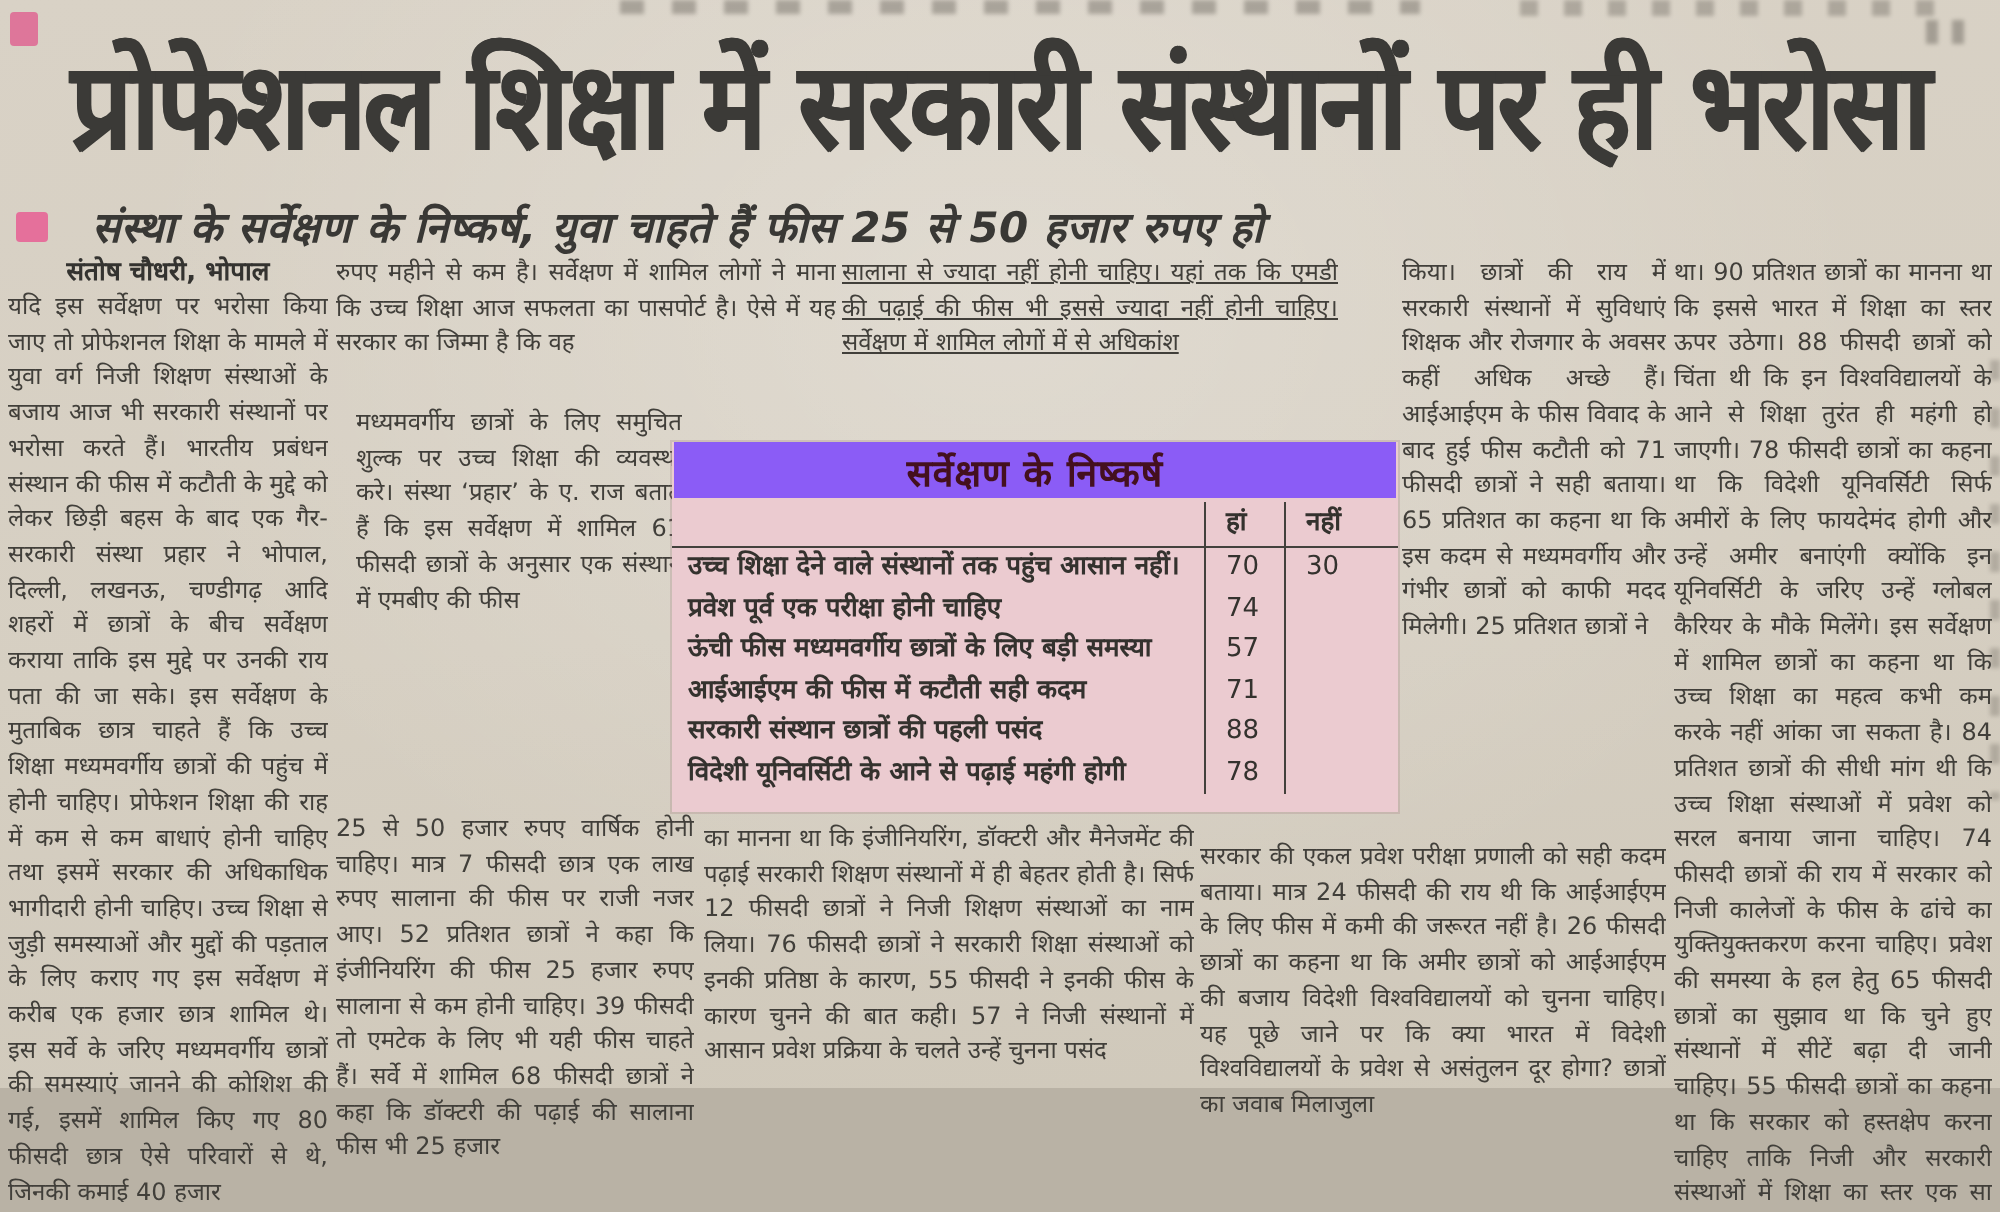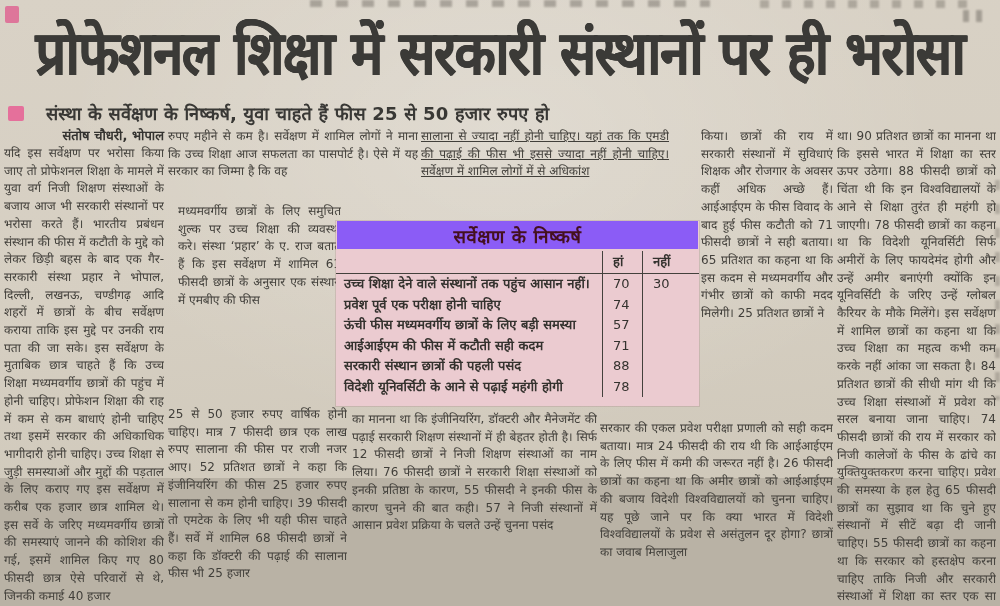--- a/index.html
+++ b/index.html
@@ -2,21 +2,21 @@
 <html lang="hi"><head>
 <meta charset="utf-8">
 <style>
   html,body{margin:0;padding:0;}
   body{
     width:1000px;height:606px;overflow:hidden;
     font-family:"DejaVu Sans",sans-serif;
     background:#b9b2a5;
   }
   .page{
-    position:relative;width:1000px;height:478px;
+    position:relative;width:1000px;height:544px;
     background:
       radial-gradient(ellipse at 50% 28%, rgba(255,255,255,.22), rgba(0,0,0,0) 62%),
       linear-gradient(175deg,#d9d2c6 0%,#d6cfc2 55%,#cfc8ba 100%);
     color:#3e3c38;
   }
   
   .headline{
     position:absolute;left:2px;top:2px;width:996px;height:96px;
     display:flex;align-items:center;justify-content:center;
   }
@@ -25,27 +25,27 @@
     white-space:nowrap;
     transform:scaleY(1.14);transform-origin:center;
     text-shadow:0.8px 0 0 #3b3a37,-0.4px 0 0 #3b3a37;
   }
   .subhead-row{
     position:absolute;left:8px;top:99px;width:984px;height:28px;
     display:flex;align-items:center;gap:22px;
   }
   .subhead-bullet{width:16px;height:15px;background:#e5709b;border-radius:2px;flex:0 0 auto;}
   .subhead-text{
-    font-size:18px;font-weight:600;color:#393835;
+    font-size:21px;font-weight:600;font-style:italic;color:#393835;
     white-space:nowrap;letter-spacing:.2px;
   }
   
   .byline{
     position:absolute;left:4px;top:126px;width:160px;
-    font-size:13px;font-weight:700;text-align:right;color:#343330;white-space:nowrap;
+    font-size:13px;font-weight:700;text-align:center;color:#343330;white-space:nowrap;
   }
   .col{
     position:absolute;text-align:justify;
     font-size:12px;line-height:17.7px;color:#413f3a;overflow:hidden;
   }
   .c1 {left:4px;  top:145px;width:160px;height:456px;}
   .c2a{left:168px;top:128px;width:250px;height:74px;}
   .c2b{left:168px;top:203px;width:163px;height:201px;margin-left:10px;}
   .c2c{left:168px;top:406px;width:179px;height:196px;}
   .c3a{left:421px;top:128px;width:248px;height:76px;text-decoration:underline;}

